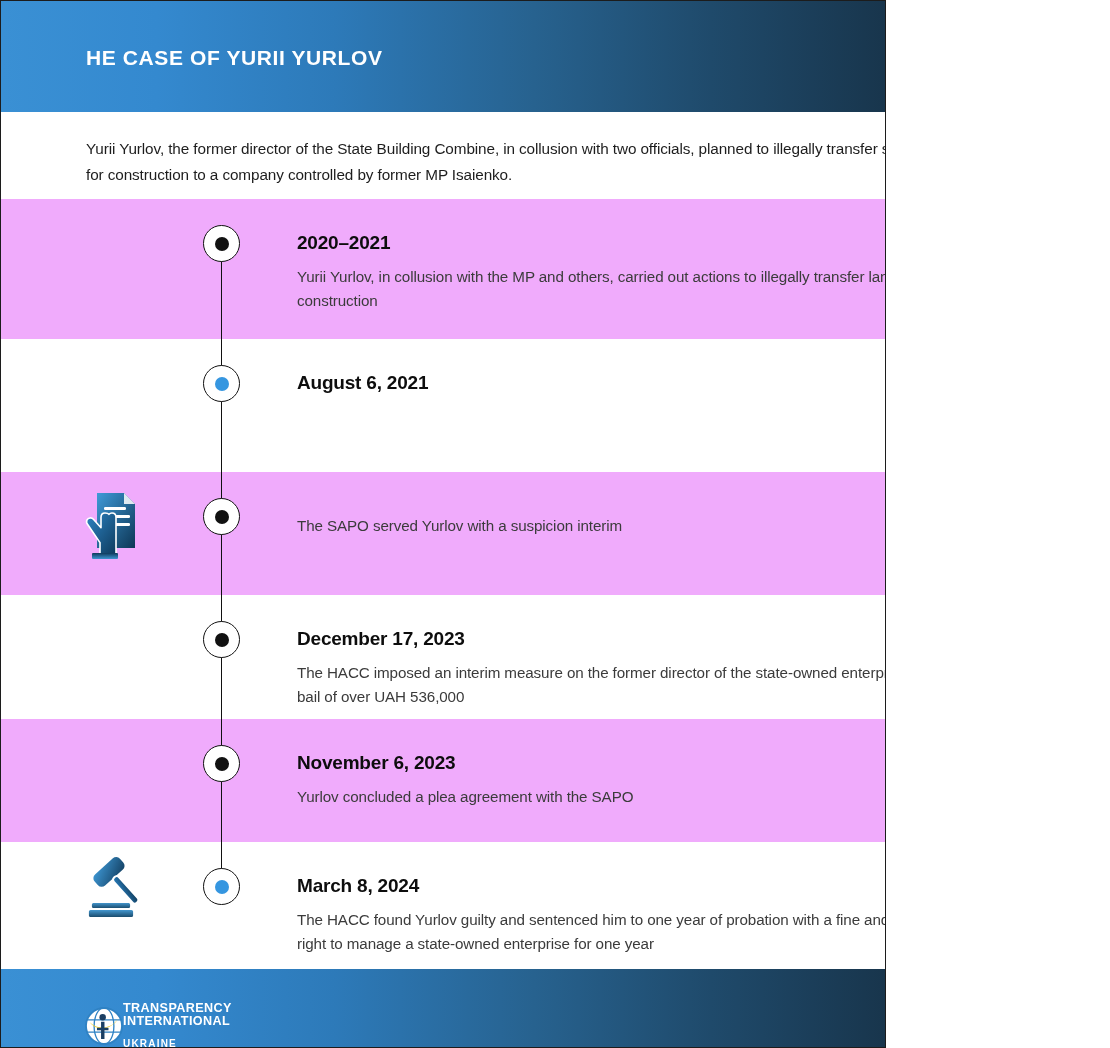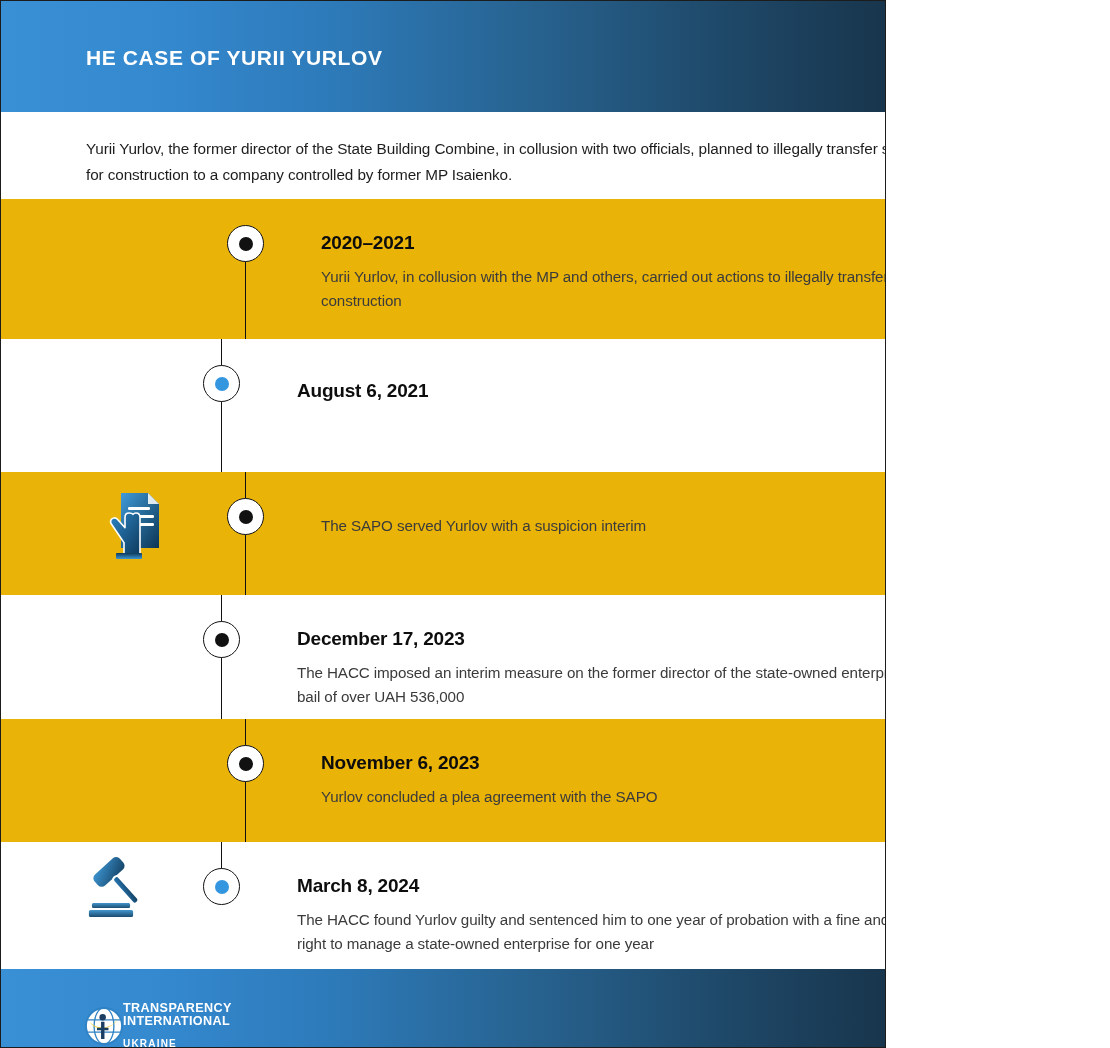--- a/index.html
+++ b/index.html
@@ -58,21 +58,21 @@
     left: 0;
     top: 198px;
     width: 1110px;
   }
 
   .row {
     position: relative;
     width: 1110px;
     background: #ffffff;
   }
-  .row.shaded { background: #eab308; padding-left: 24px; }
+  .row.shaded { background: #f0abfc; }
 
   .row-inner {
     position: relative;
     height: 100%;
   }
 
   
   .spine {
     position: absolute;
     left: 220px;
@@ -200,21 +200,21 @@
             <div class="desc">Yurii Yurlov, in collusion with the MP and others, carried out actions to illegally transfer land plots for construction</div>
           </div>
         </div>
       </div>
       <div class="row" style="height: 133px;">
         <div class="row-inner">
           <div class="spine"></div>
           <div class="node accent" style="top: 26px;">
             <div class="dot"></div>
           </div>
-          <div class="content" style="top: 40px;">
+          <div class="content" style="top: 32px;">
             <div class="date">August 6, 2021</div>
           </div>
         </div>
       </div>
       <div class="row shaded" style="height: 123px;">
         <div class="row-inner">
           <div class="spine"></div>
           <div class="icon-slot" style="top: 17px;">
   <svg width="56" height="74" viewBox="0 0 56 74">
     <defs>

